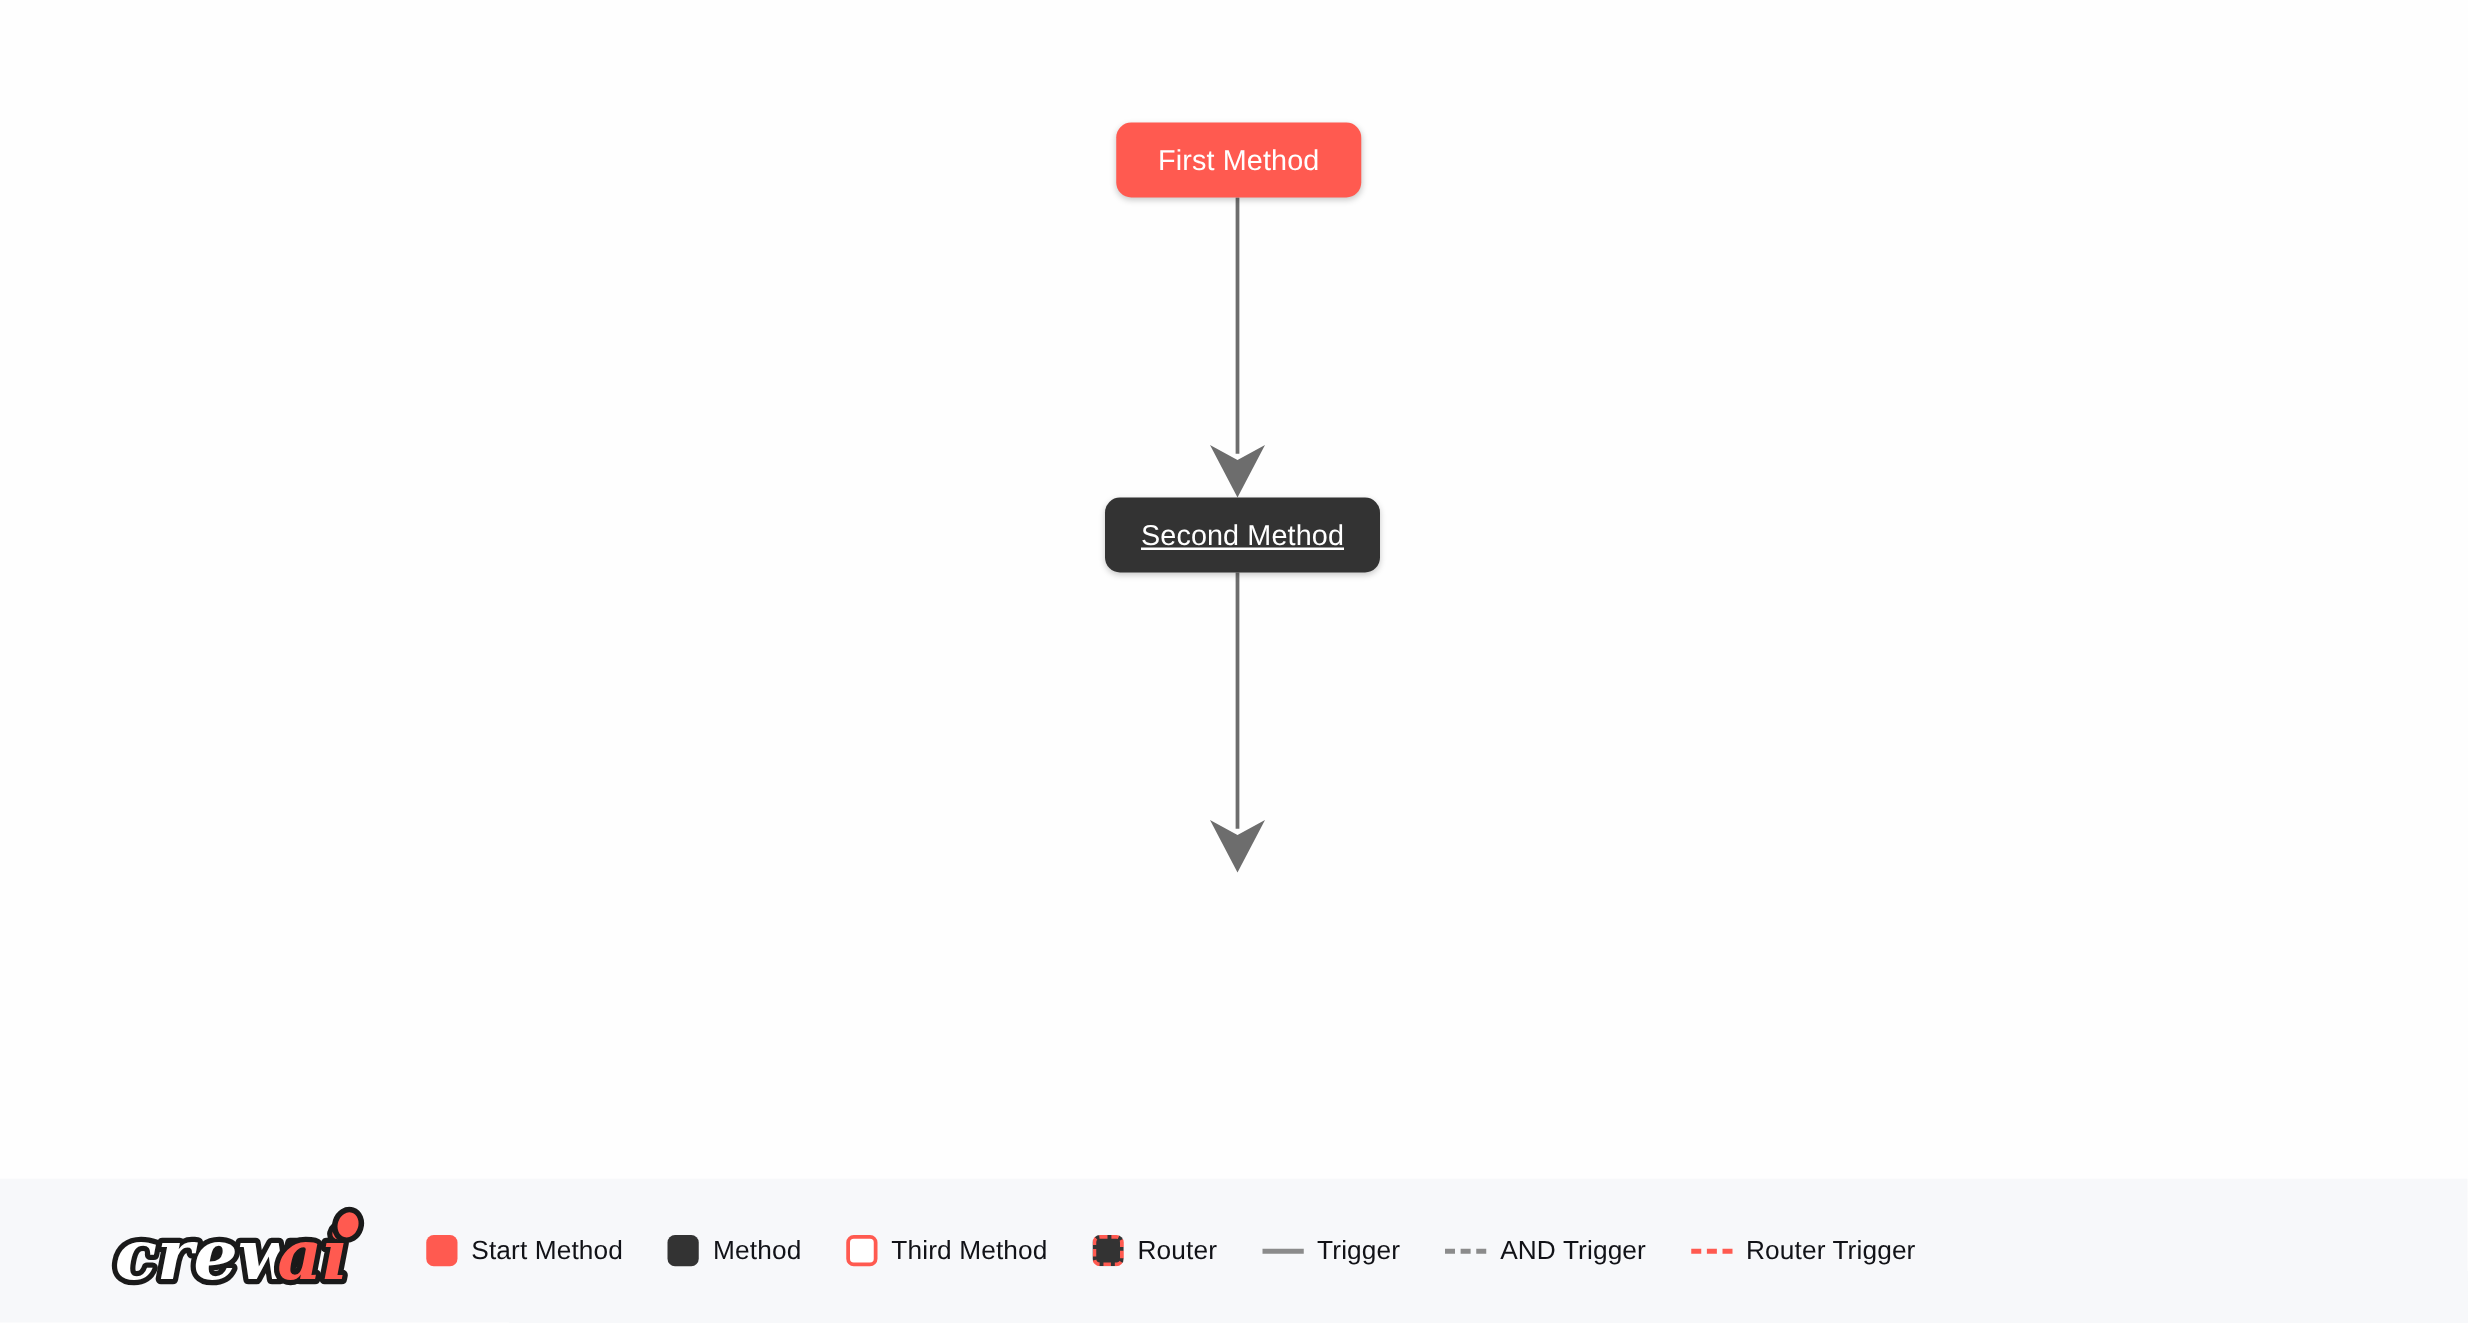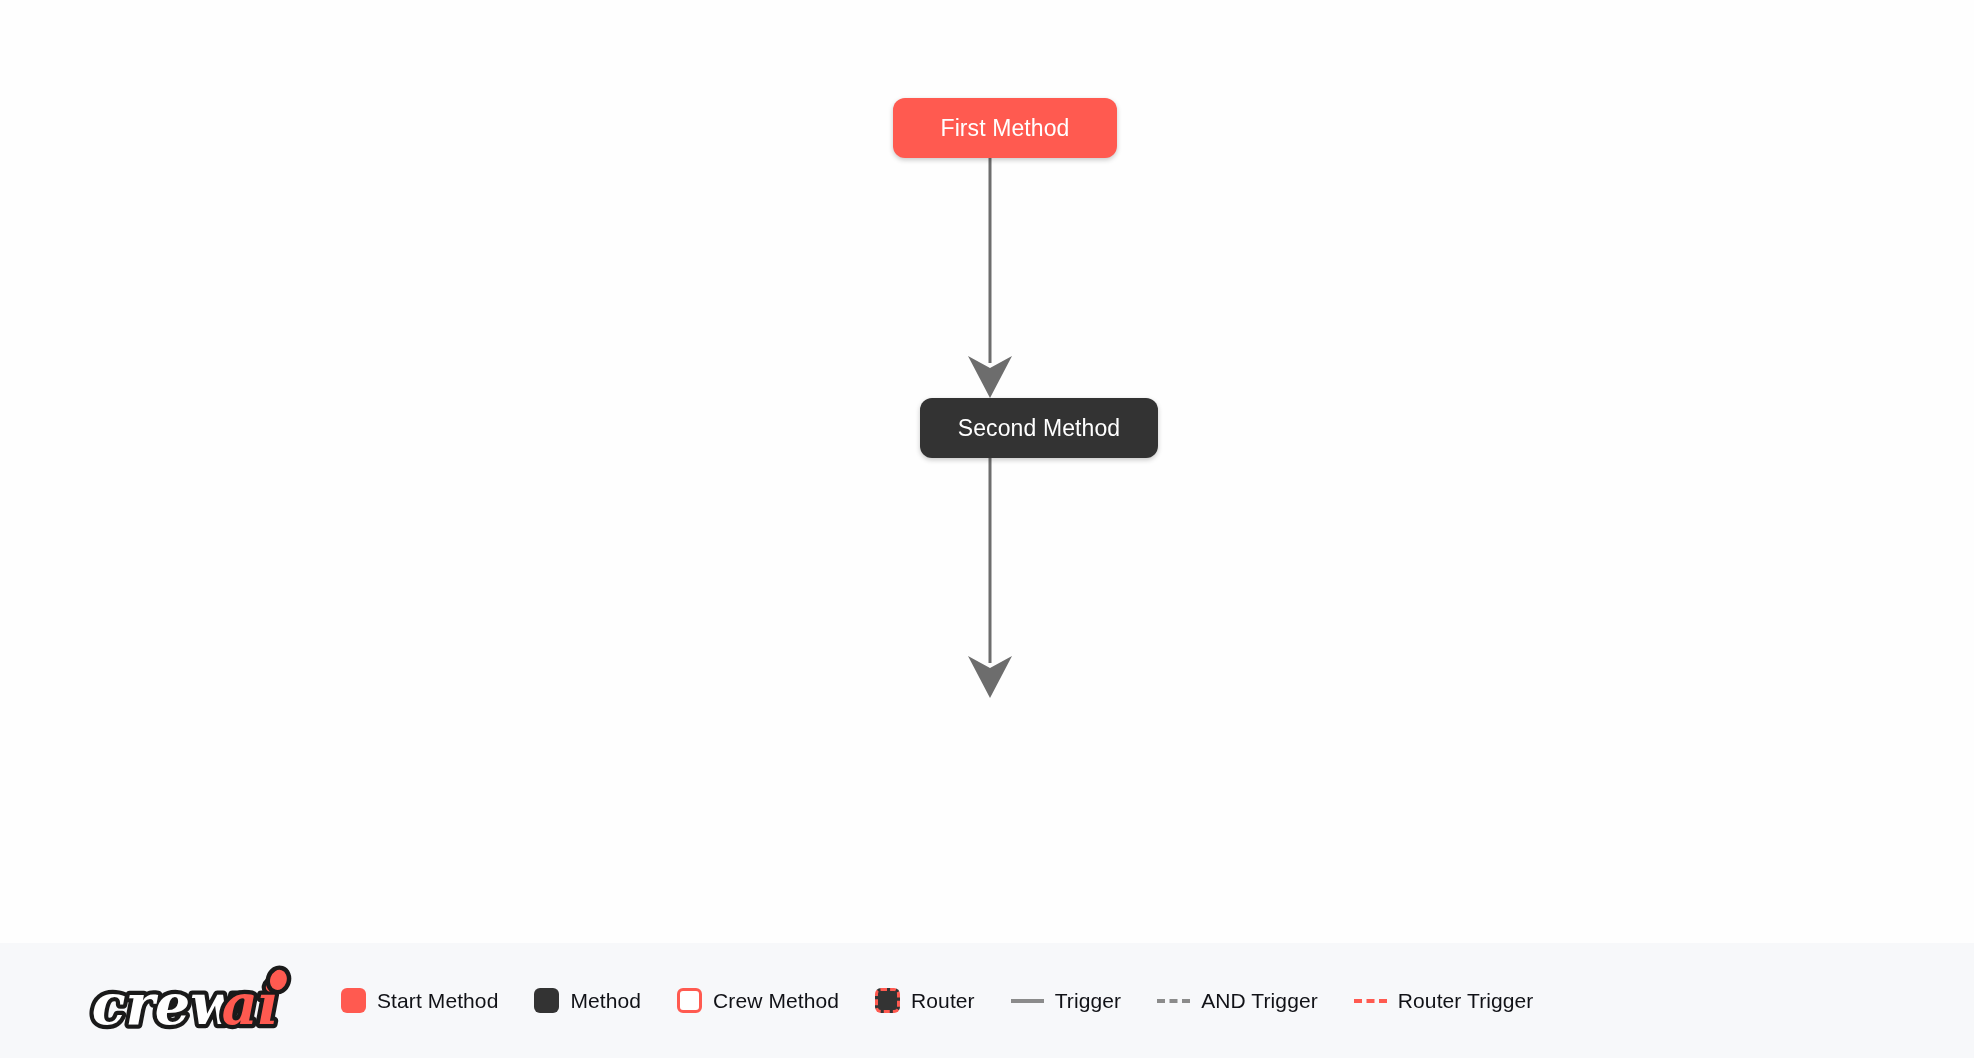--- a/index.html
+++ b/index.html
@@ -134,25 +134,25 @@
       <line x1="990" y1="158" x2="990" y2="363" stroke="#6d6d6d" stroke-width="3"></line>
       <path d="M 990 398 L 968 356 L 990 368 L 1012 356 Z" fill="#6d6d6d"></path>
     </g>
 
     <g>
       <line x1="990" y1="458" x2="990" y2="663" stroke="#6d6d6d" stroke-width="3"></line>
       <path d="M 990 698 L 968 656 L 990 668 L 1012 656 Z" fill="#6d6d6d"></path>
     </g>
   </svg>
 
-  <div class="flow-node start" style="left:893px; top:98px; width:224px; height:60px;align-items:center;">
+  <div class="flow-node start" style="left:893px; top:98px; width:196px; height:60px;align-items:center;">
     <span>First Method</span>
   </div>
 
-  <div class="flow-node method" style="left:920px; top:398px; width:238px; height:60px;">
+  <div class="flow-node method" style="left:884px; top:398px; width:220px; height:60px;text-decoration:underline;">
     <span>Second Method</span>
   </div>
 
 
 </div>
 
 <div id="legend-bar">
 
   <svg id="brand-logo" viewBox="0 0 430 145">
     <g font-family="'DejaVu Serif', serif" font-size="112" font-style="italic" font-weight="bold">
@@ -173,21 +173,21 @@
       <span class="legend-label">Start Method</span>
     </div>
 
     <div class="legend-item">
       <span class="sw sw-method"></span>
       <span class="legend-label">Method</span>
     </div>
 
     <div class="legend-item">
       <span class="sw sw-crew"></span>
-      <span class="legend-label">Crew Method</span>
+      <span class="legend-label">Third Method</span>
     </div>
 
     <div class="legend-item">
       <span class="sw sw-router"></span>
       <span class="legend-label">Router</span>
     </div>
 
     <div class="legend-item">
       <span class="ln ln-solid"></span>
       <span class="legend-label">Trigger</span>

